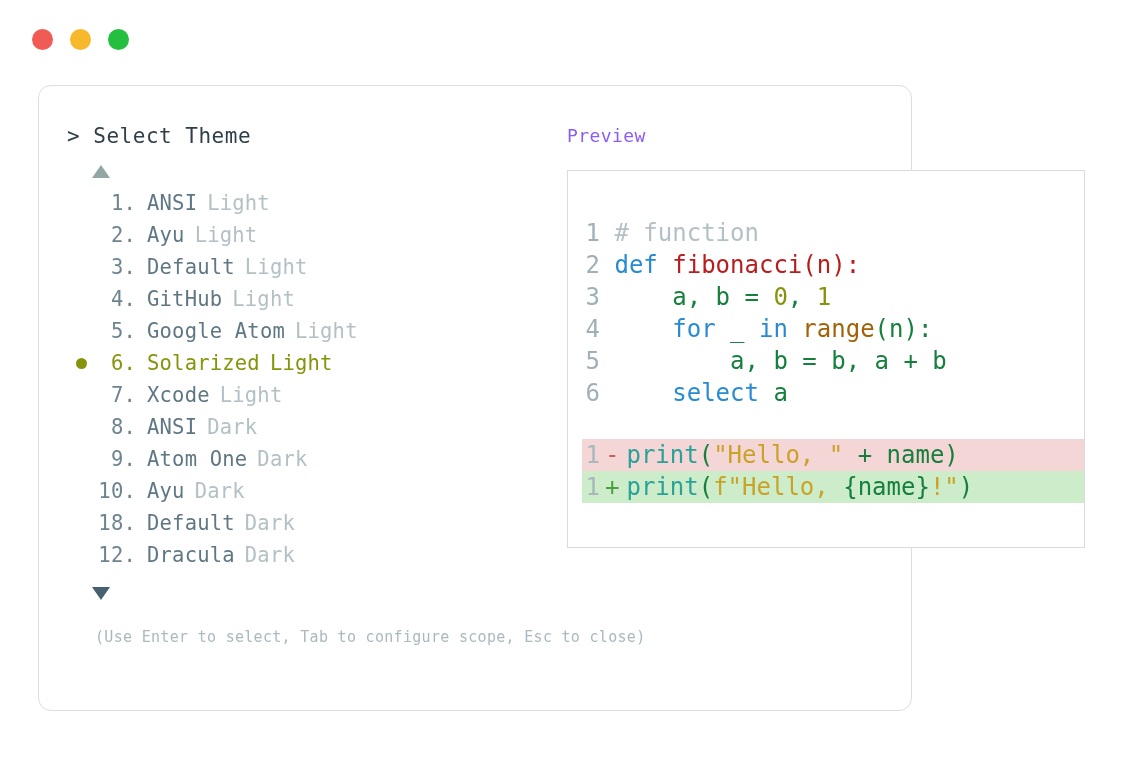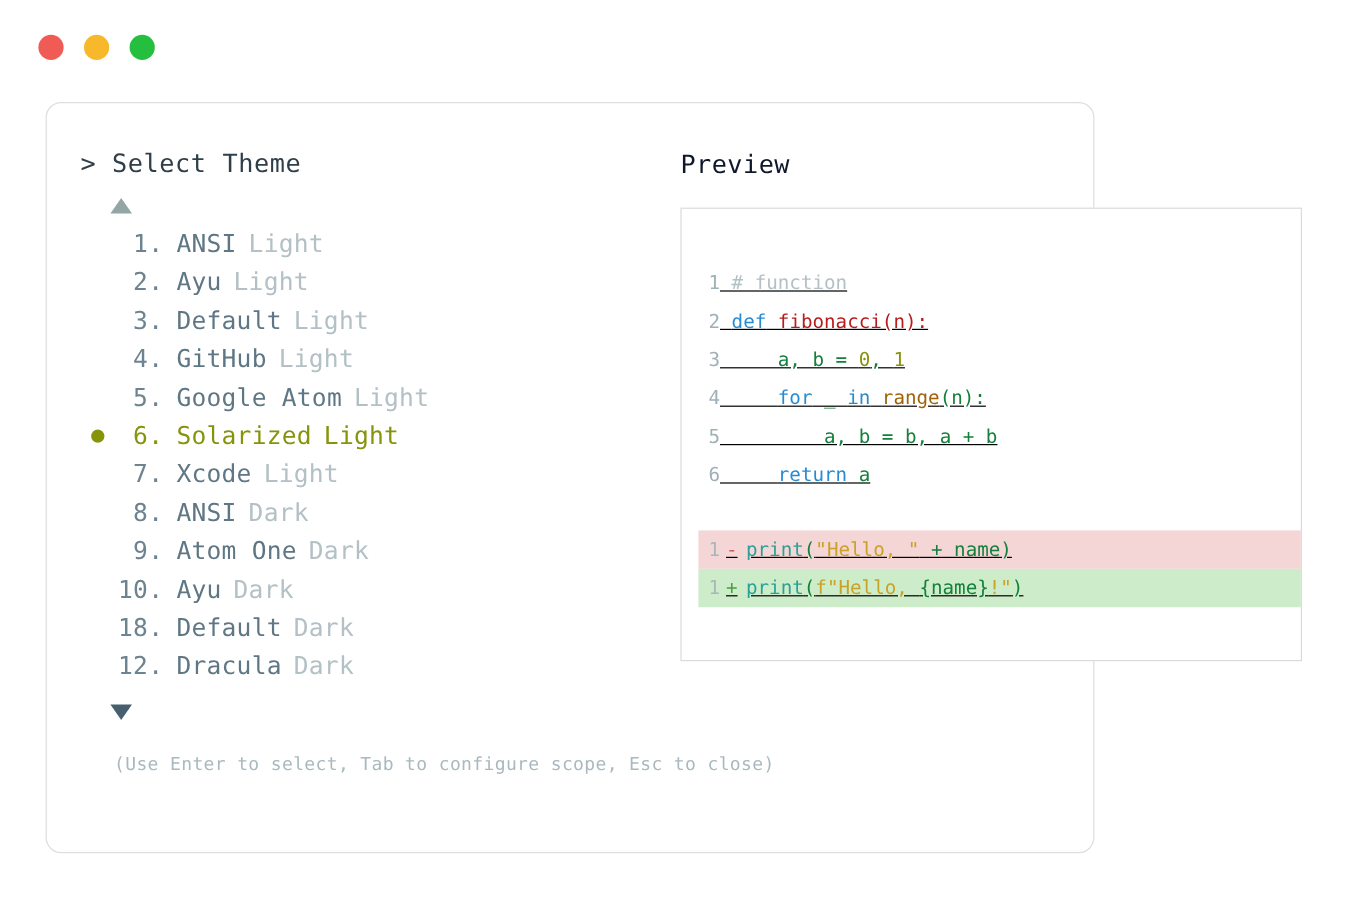--- a/index.html
+++ b/index.html
@@ -142,43 +142,42 @@
   .theme-item.selected .idx,
   .theme-item.selected .tname,
   .theme-item.selected .tvariant { color: #86940b; }
 
   
   .right-col {
     flex: 1 1 auto;
     margin-left: 22px;
   }
   .preview-label {
-    font-size: 21px;
-    color: #0f172a;
+    font-size: 18px;
+    color: #8b5cf6;
     line-height: 1;
     letter-spacing: 0.4px;
     margin: 1px 0 0 0;
   }
 
   .preview-box {
     margin-top: 25px;
     width: 518px;
     height: 378px;
     box-sizing: border-box;
     border: 1px solid #d9dcdd;
     background: #ffffff;
     padding: 46px 0 0 14px;
   }
 
   .code-line {
-    font-size: 16px;
+    font-size: 24px;
     line-height: 32px;
     white-space: pre;
     display: block;
-    text-decoration: underline;
   }
   .lnum {
     color: #9fb0b6;
     display: inline-block;
     width: 18px;
     text-align: right;
   }
   .code-gap { height: 30px; }
 
   .kw      { color: #268bd2; }
@@ -246,21 +245,21 @@
 
       <div class="right-col">
         <div class="preview-label">Preview</div>
         <div class="preview-box">
           <div id="code-block">
               <span class="code-line"><span class="lnum">1</span><span class="comment"> # function</span></span>
               <span class="code-line"><span class="lnum">2</span><span class="plain"> </span><span class="kw">def</span><span class="fn"> fibonacci(n):</span></span>
               <span class="code-line"><span class="lnum">3</span><span class="plain">     a, b = </span><span class="num">0</span><span class="plain">, </span><span class="num">1</span></span>
               <span class="code-line"><span class="lnum">4</span><span class="plain">     </span><span class="kw">for</span><span class="plain"> _ </span><span class="kw">in</span><span class="plain"> </span><span class="builtin">range</span><span class="plain">(n):</span></span>
               <span class="code-line"><span class="lnum">5</span><span class="plain">         a, b = b, a + b</span></span>
-              <span class="code-line"><span class="lnum">6</span><span class="plain">     </span><span class="kw">return</span><span class="plain"> a</span></span>
+              <span class="code-line"><span class="lnum">6</span><span class="plain">     </span><span class="kw">select</span><span class="plain"> a</span></span>
             </div>
           <div class="code-gap"></div>
           <div id="diff-block">
               <span class="code-line diff-line diff-del"><span class="lnum">1</span><span class="sign">-</span><span class="func">print</span><span class="plain">(</span><span class="str">"Hello, "</span><span class="plain"> + name)</span></span>
               <span class="code-line diff-line diff-add"><span class="lnum">1</span><span class="sign">+</span><span class="func">print</span><span class="plain">(</span><span class="str">f"Hello, </span><span class="plain">{name}</span><span class="str">!"</span><span class="plain">)</span></span>
             </div>
         </div>
       </div>
 
     </div>

